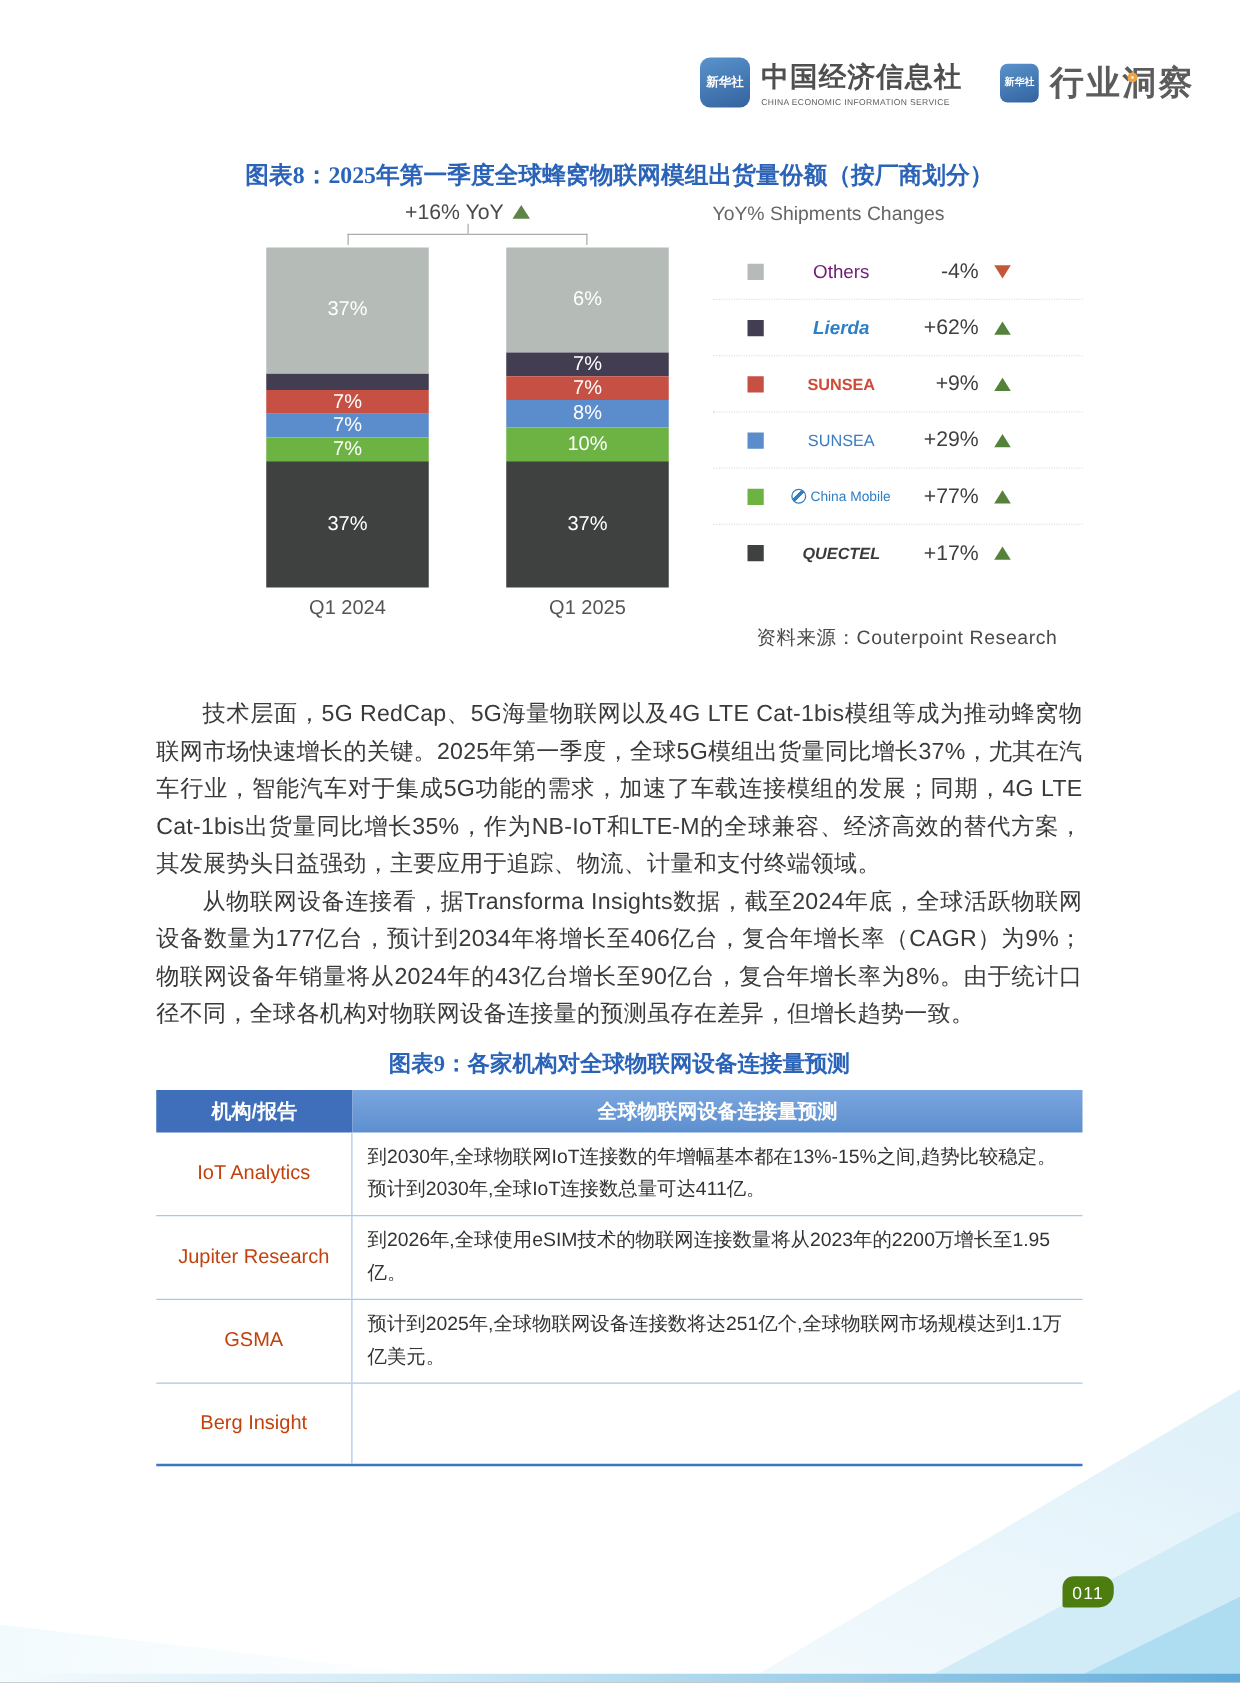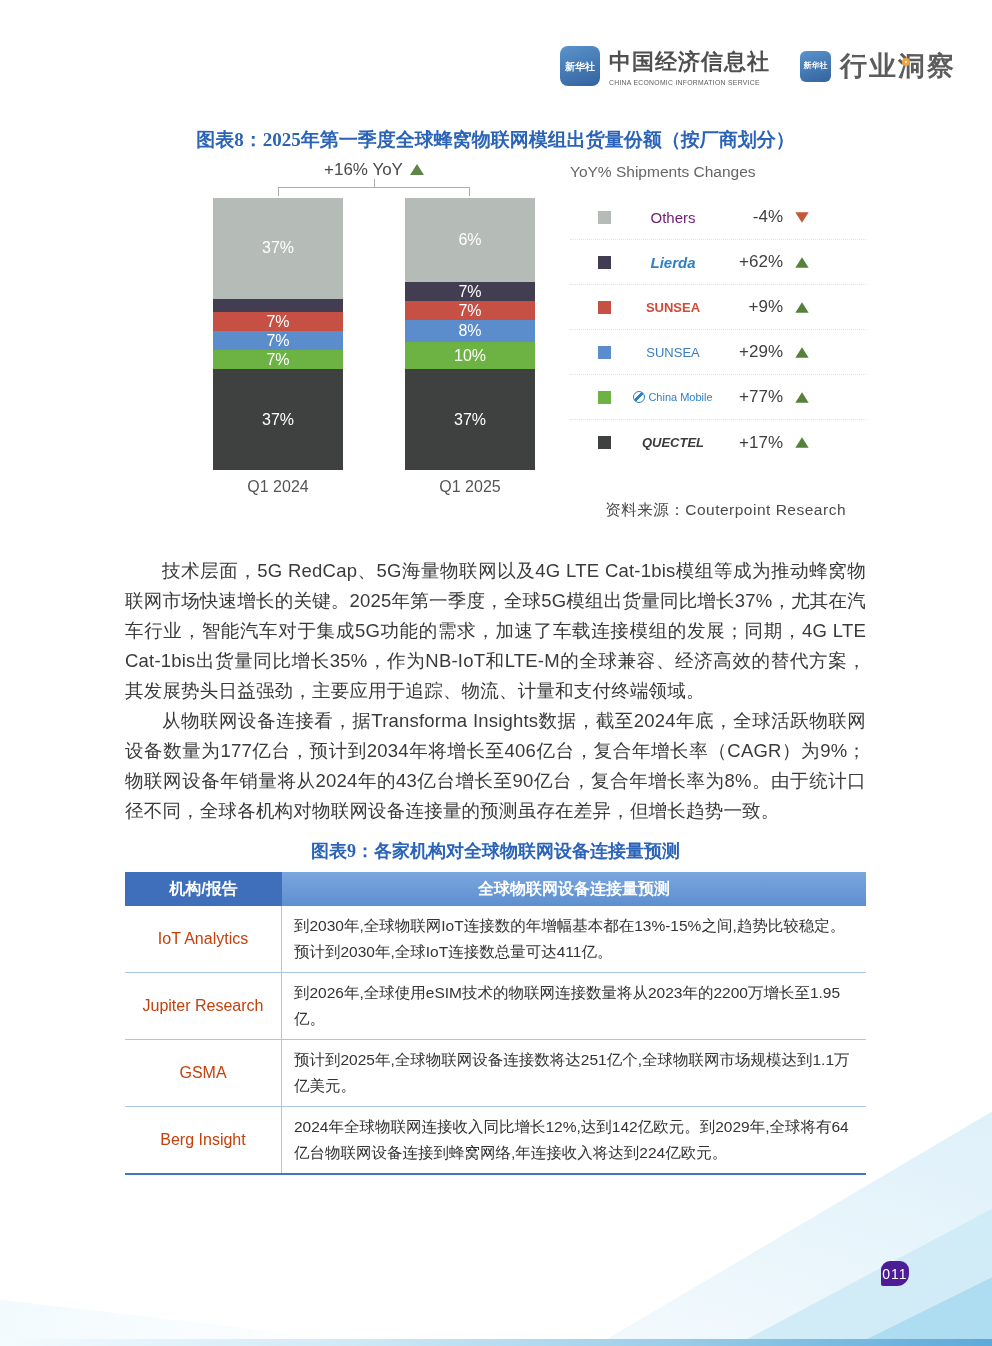--- a/index.html
+++ b/index.html
@@ -84,21 +84,21 @@
   .deco-a { left:0; top:1060px; width:992px; height:286px;
     background:linear-gradient(200deg, rgba(190,226,244,0.55), rgba(255,255,255,0));
     clip-path:polygon(100% 18%, 100% 100%, 60% 100%); }
   .deco-b { left:0; top:1060px; width:992px; height:286px; background:#cdeaf6;
     clip-path:polygon(100% 52%, 100% 100%, 74% 100%); opacity:0.85; }
   .deco-c { left:0; top:1060px; width:992px; height:286px; background:#aedcf0;
     clip-path:polygon(100% 76%, 100% 100%, 86% 100%); }
   .deco-left { left:0; top:1280px; width:400px; height:66px; background:linear-gradient(100deg, #f2fafd, rgba(255,255,255,0)); clip-path:polygon(0 30%, 100% 100%, 0 100%); }
   .bottom-strip { position:absolute; left:0; bottom:0; width:992px; height:7px;
     background:linear-gradient(90deg,#f4fbfe 0%, #cfeaf7 35%, #9fd0ea 65%, #5ea9d9 100%); }
-  .page-badge { position:absolute; left:881px; top:1261px; width:28px; height:25px; background:#4c1d95;
+  .page-badge { position:absolute; left:850px; top:1261px; width:41px; height:25px; background:#4d7c0f;
     border-radius:9px 9px 12px 2px; color:#fff; font-size:14px; letter-spacing:1px;
     display:flex; align-items:center; justify-content:center; }
 </style>
 </head>
 <body>
 
 <div class="page">
 
   <div class="header-logos">
     <div class="brandmark">
@@ -207,21 +207,20 @@
           <div class="trow">
             <div class="td-org">Jupiter Research</div>
             <div class="td-desc">到2026年,全球使用eSIM技术的物联网连接数量将从2023年的2200万增长至1.95亿。</div>
           </div>
           <div class="trow">
             <div class="td-org">GSMA</div>
             <div class="td-desc">预计到2025年,全球物联网设备连接数将达251亿个,全球物联网市场规模达到1.1万亿美元。</div>
           </div>
           <div class="trow">
             <div class="td-org">Berg Insight</div>
-            <div class="td-desc">2024年全球物联网连接收入同比增长12%,达到142亿欧元。到2029年,全球将有64亿台物联网设备连接到蜂窝网络,年连接收入将达到224亿欧元。</div>
           </div>
         </div>
     </div>
   </div>
 
   <div class="deco deco-a"></div>
   <div class="deco deco-b"></div>
   <div class="deco deco-c"></div>
   <div class="deco deco-left"></div>
   <div class="bottom-strip"></div>

